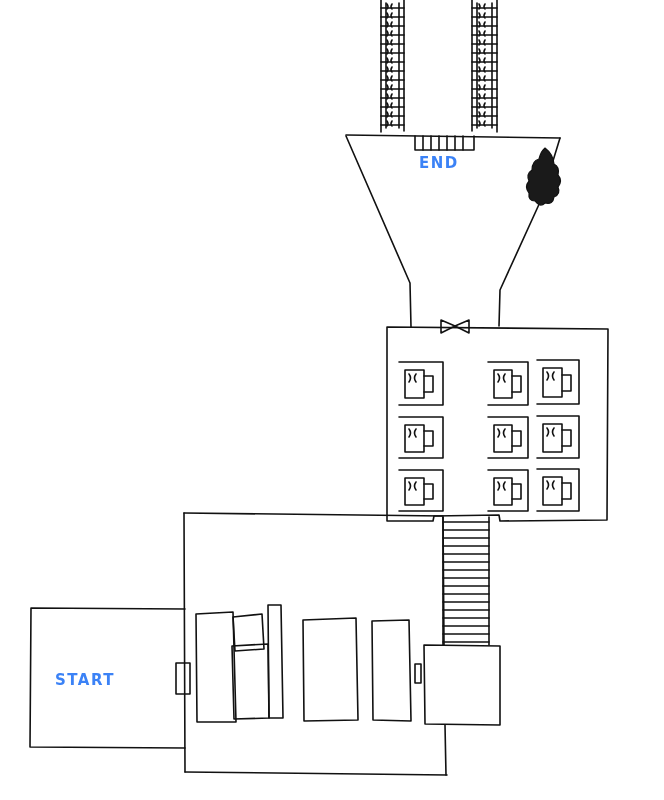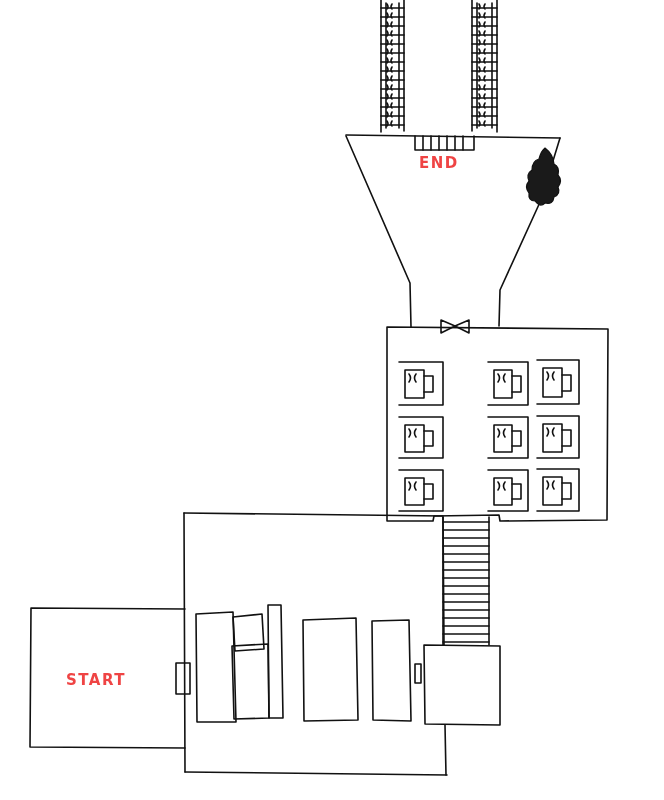--- a/index.html
+++ b/index.html
@@ -23,25 +23,25 @@
     top: 0;
     width: 664px;
     height: 800px;
   }
   .lbl {
     position: absolute;
     font-family: "DejaVu Sans", sans-serif;
     font-weight: 700;
     font-size: 15px;
     letter-spacing: 1.5px;
-    color: #ef4444;
+    color: #3b82f6;
     white-space: nowrap;
   }
   #label-start {
-    left: 66px;
+    left: 55px;
     top: 671px;
   }
   #label-end {
     left: 419px;
     top: 154px;
   }
 </style>
 </head>
 <body>
 

